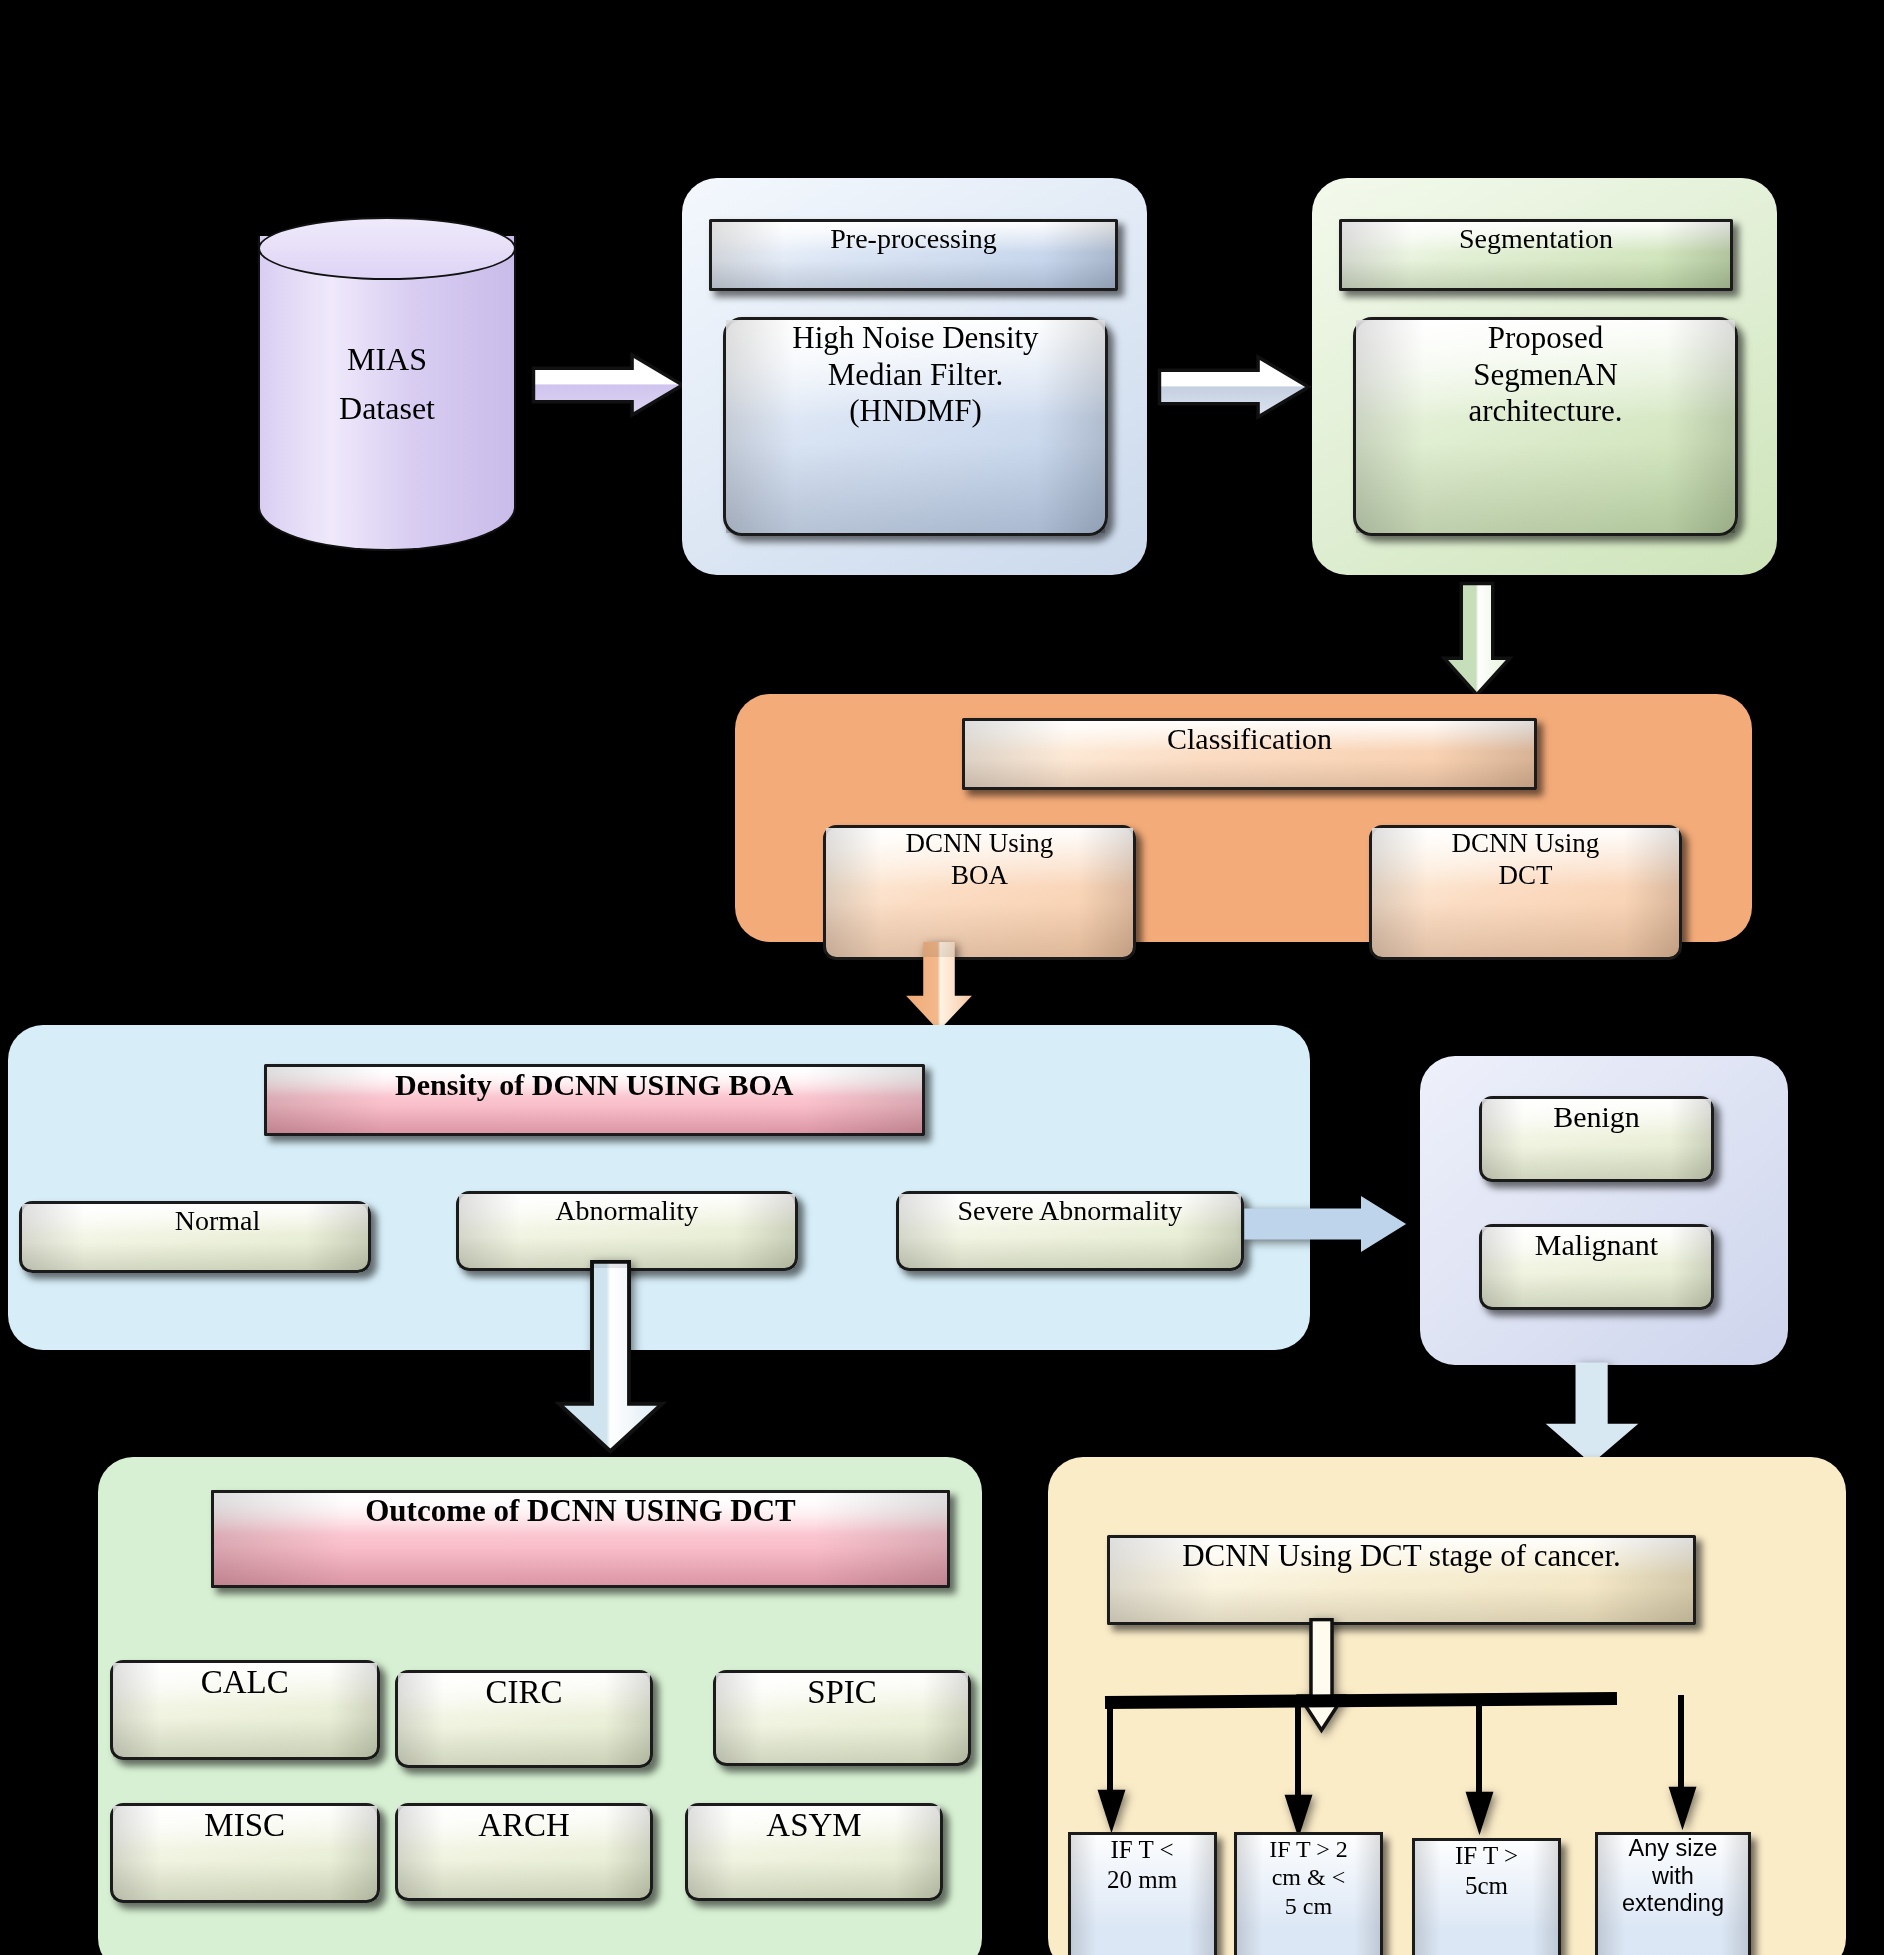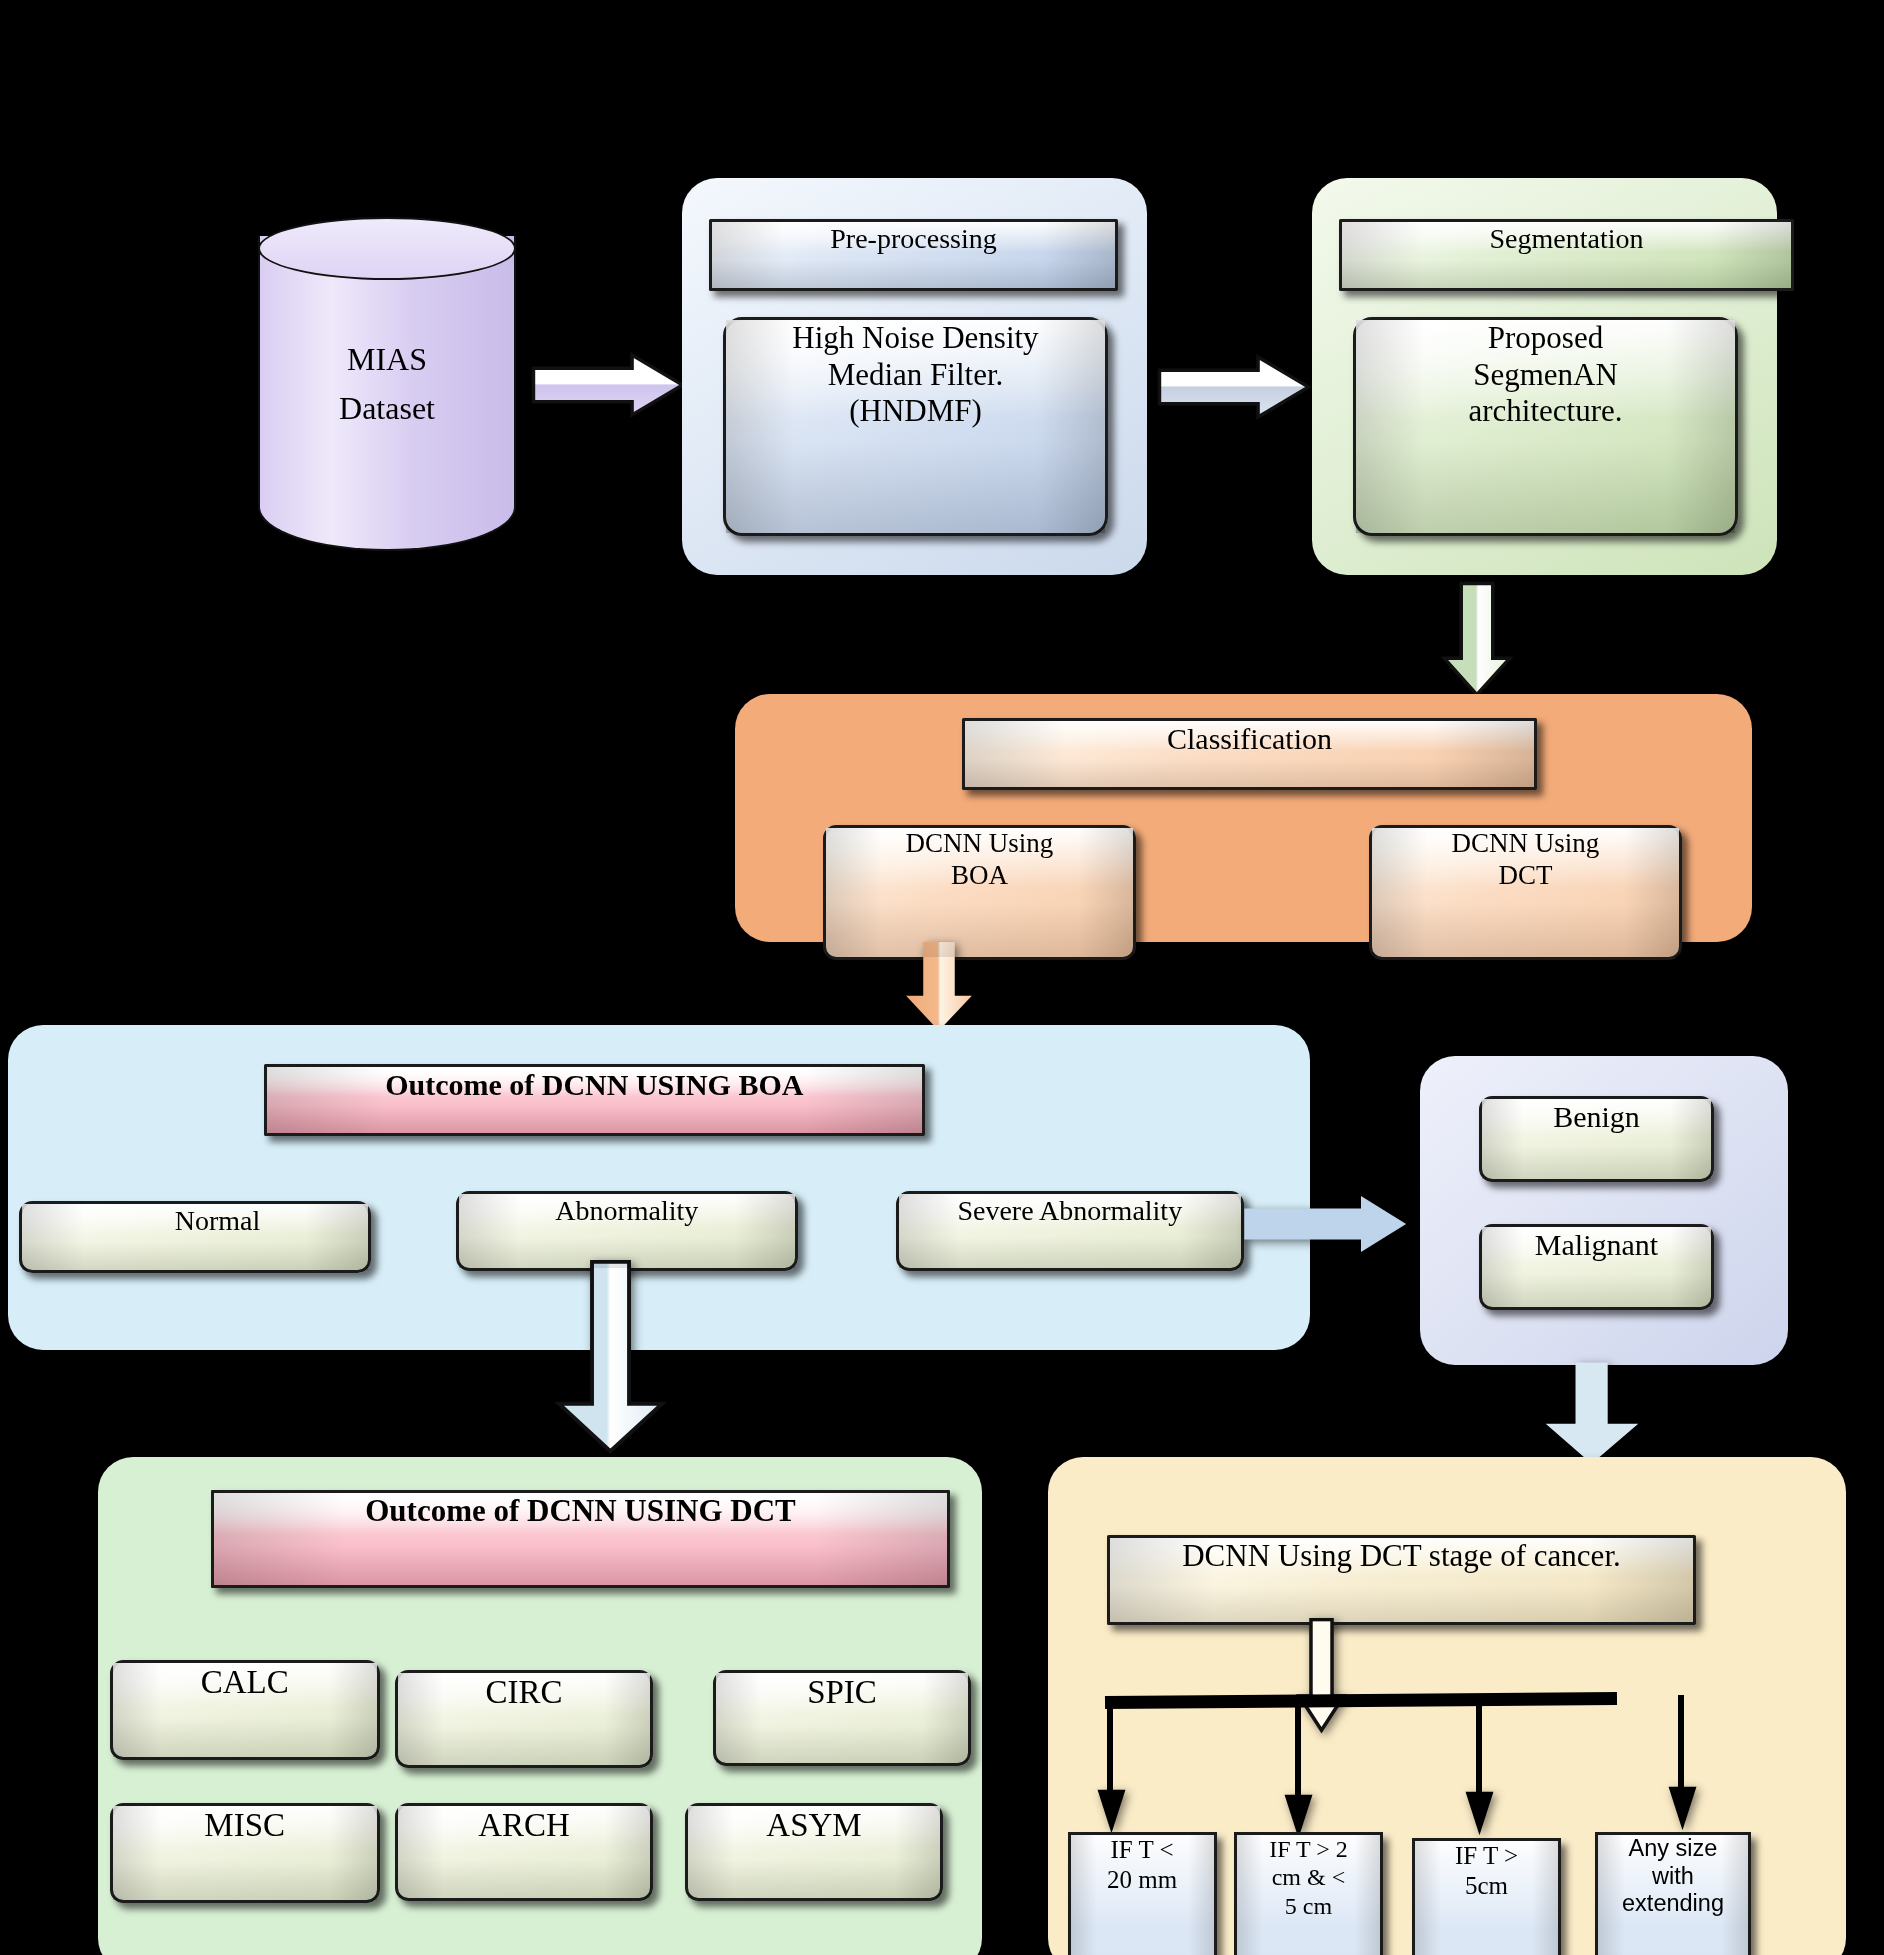--- a/index.html
+++ b/index.html
@@ -105,21 +105,21 @@
       <stop offset="0%" stop-color="#ffffff"></stop>
           <stop offset="48%" stop-color="#ffffff"></stop>
       <stop offset="50%" stop-color="#c5cfe0"></stop>
           <stop offset="100%" stop-color="#dde5f0"></stop>
     </linearGradient>
       </defs>
     <polygon points="8,42 262,42 262,8 392,85 262,162 262,128 8,128" fill="url(#gSilv)" stroke="#111" stroke-width="9"></polygon>
   </svg>
 
   <div class="panel pn-pgreen" style="left:1312px;top:178px;width:465px;height:397px;">
-    <div class="bevel thm-green" style="left:27px;top:41px;width:455px;height:72px;font-size:28px;border-radius:1.6px;">
+    <div class="bevel thm-green" style="left:27px;top:41px;width:394px;height:72px;font-size:28px;border-radius:1.6px;">
       <span class="lbl">Segmentation</span>
     </div>
     <div class="bevel thm-green rnd2" style="left:41px;top:139px;width:385px;height:219px;font-size:31px;">
       <span class="lbl">
         <span>Proposed</span><br>
         <span>SegmenAN</span><br>
         <span>architecture.</span>
       </span>
     </div>
   </div>
@@ -161,21 +161,21 @@
           <stop offset="48%" stop-color="#f3b88b"></stop>
       <stop offset="52%" stop-color="#fff3e4"></stop>
           <stop offset="100%" stop-color="#f6c8a4"></stop>
     </linearGradient>
       </defs>
     <polygon points="52,2 133,2 133,140 177,140 92,230 8,140 52,140" fill="url(#gOrg)" stroke="none"></polygon>
   </svg>
 
   <div class="panel pn-blue" style="left:7.8px;top:1025px;width:1302px;height:325px;">
     <div class="bevel thm-pink" style="left:256px;top:39px;width:661px;height:72px;font-size:30px;border-radius:1.6px;font-weight:bold;">
-      <span class="lbl">Outcome of DCNN USING BOA</span>
+      <span class="lbl">Density of DCNN USING BOA</span>
     </div>
 
     <div class="bevel thm-sage rnd" style="left:11.7px;top:176px;width:352px;height:72px;font-size:28px;padding-left:44px;">
       <span class="lbl">Normal</span>
     </div>
     <div class="bevel thm-sage rnd" style="left:448px;top:166px;width:342px;height:80px;font-size:28px;">
       <span class="lbl">Abnormality</span>
     </div>
     <div class="bevel thm-sage rnd" style="left:888px;top:166px;width:348px;height:80px;font-size:28px;">
       <span class="lbl">Severe Abnormality</span>

